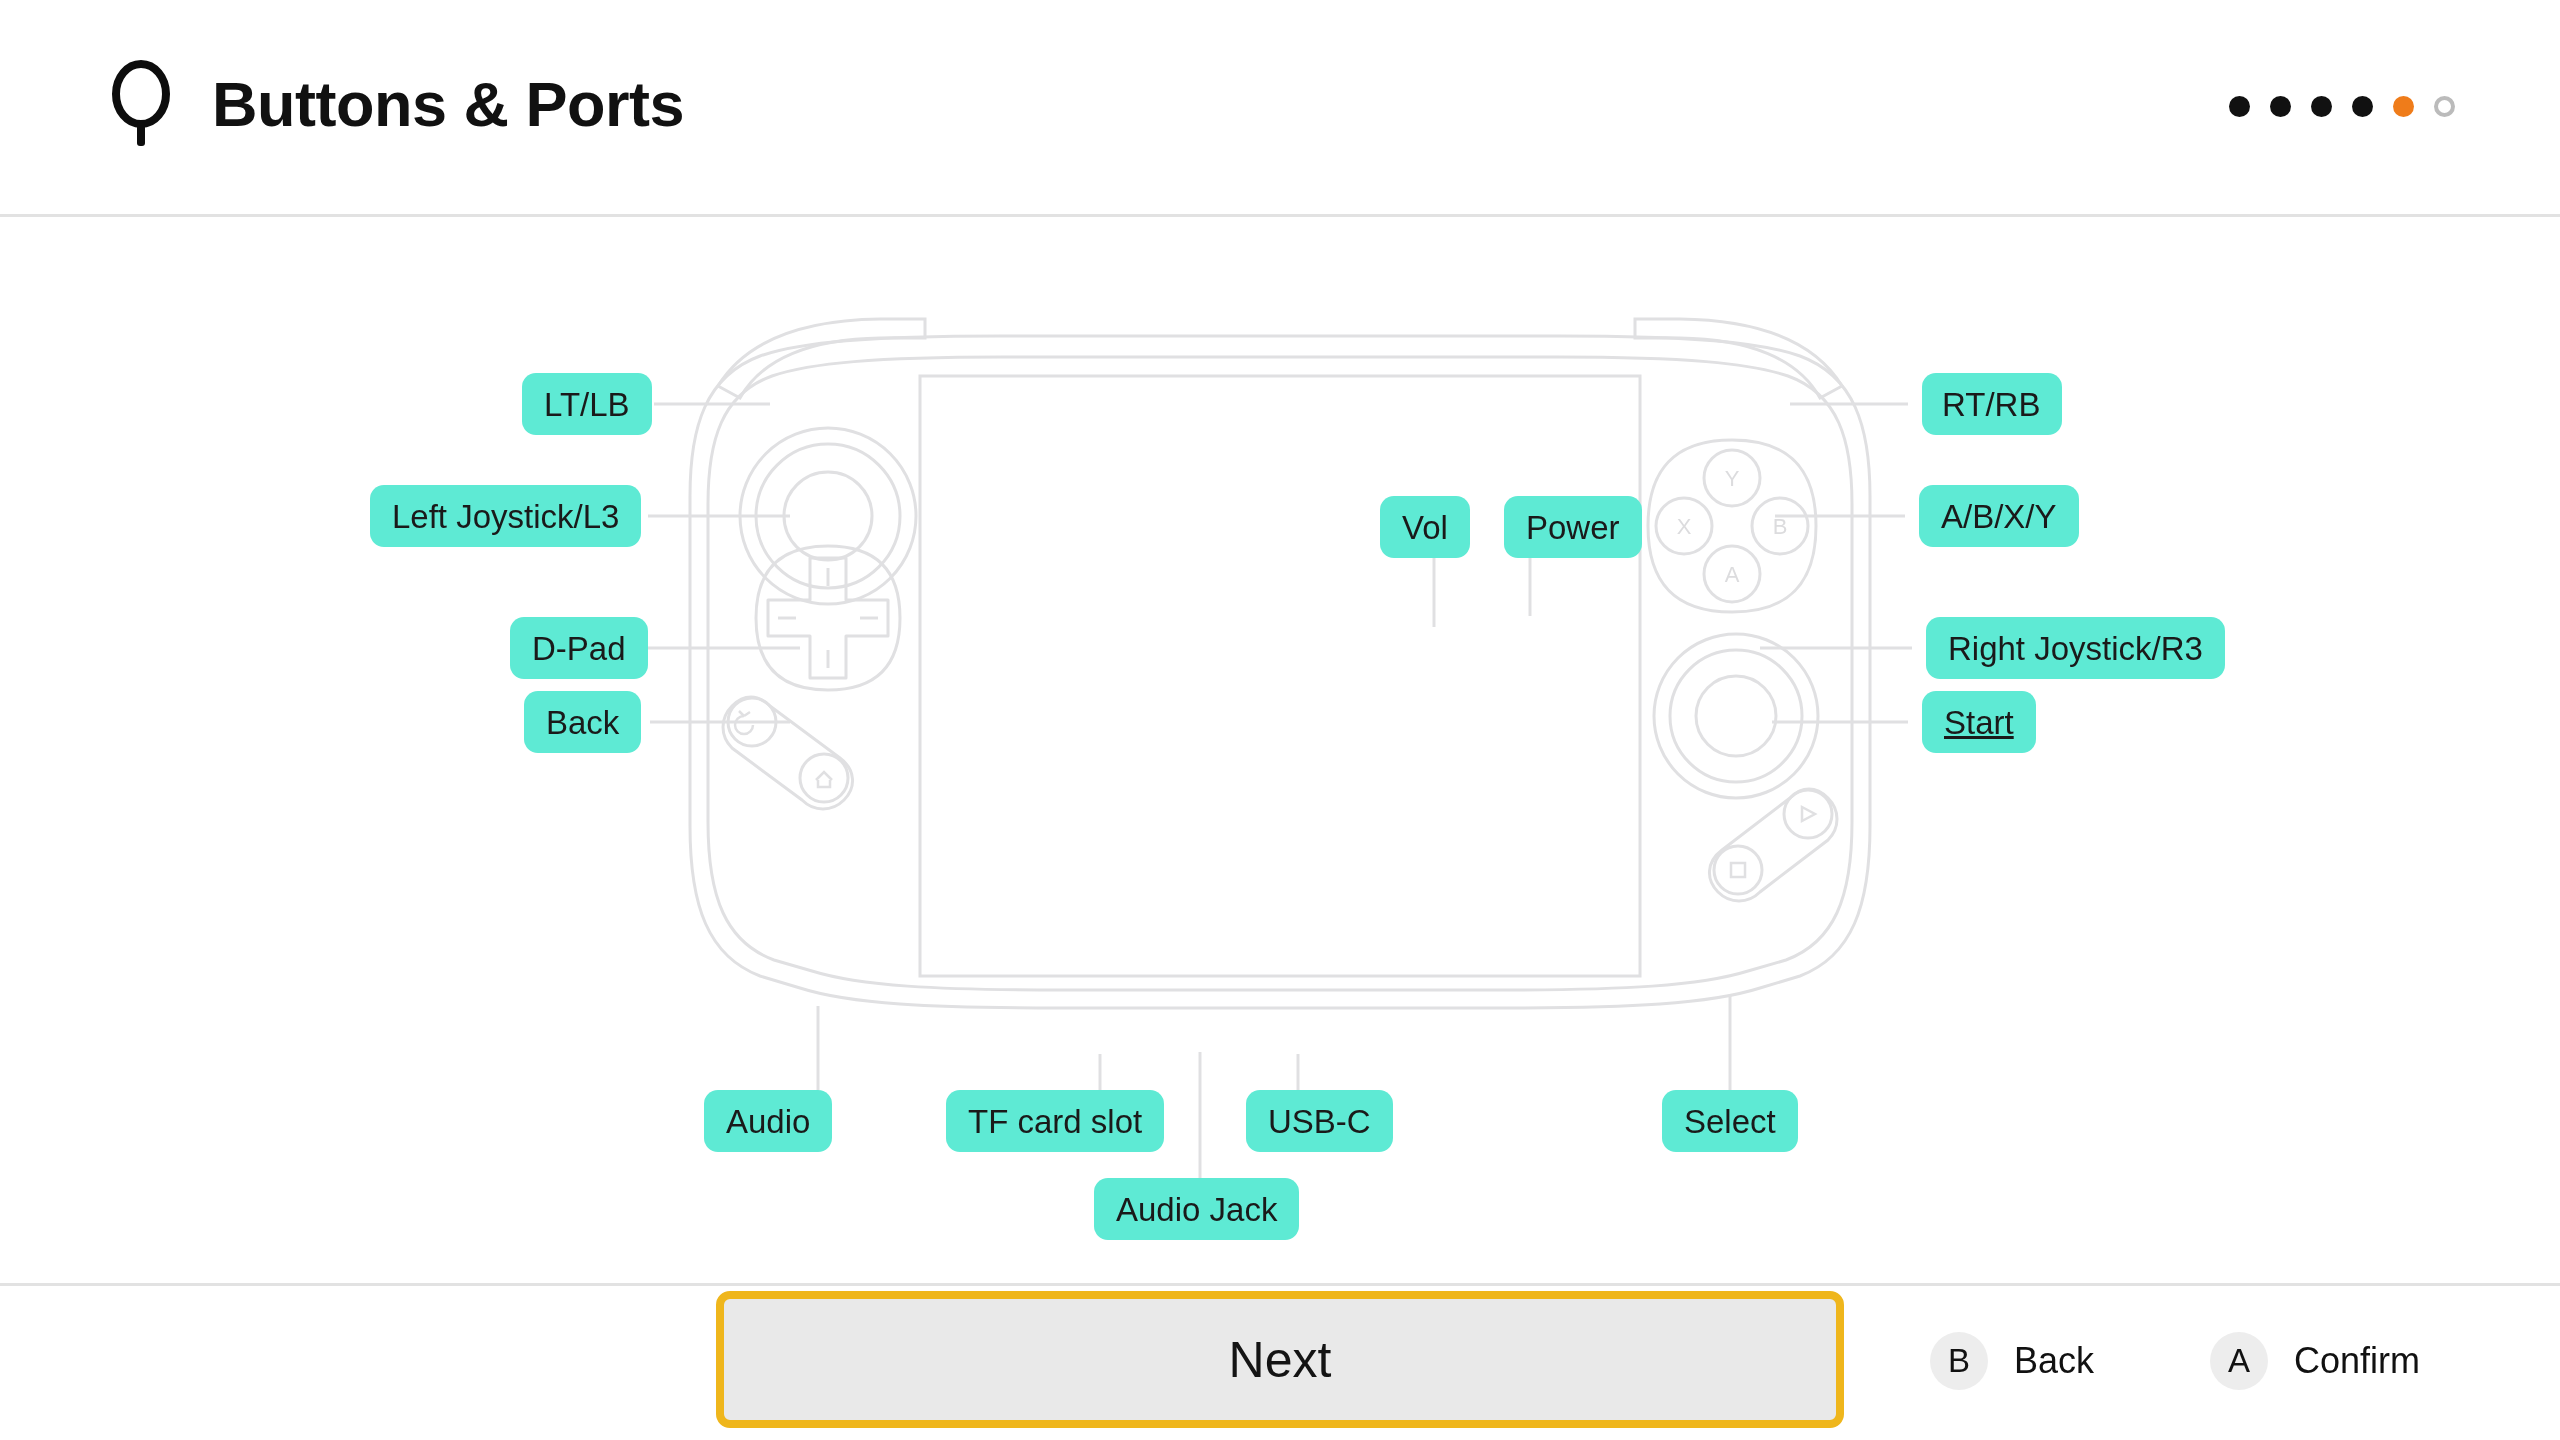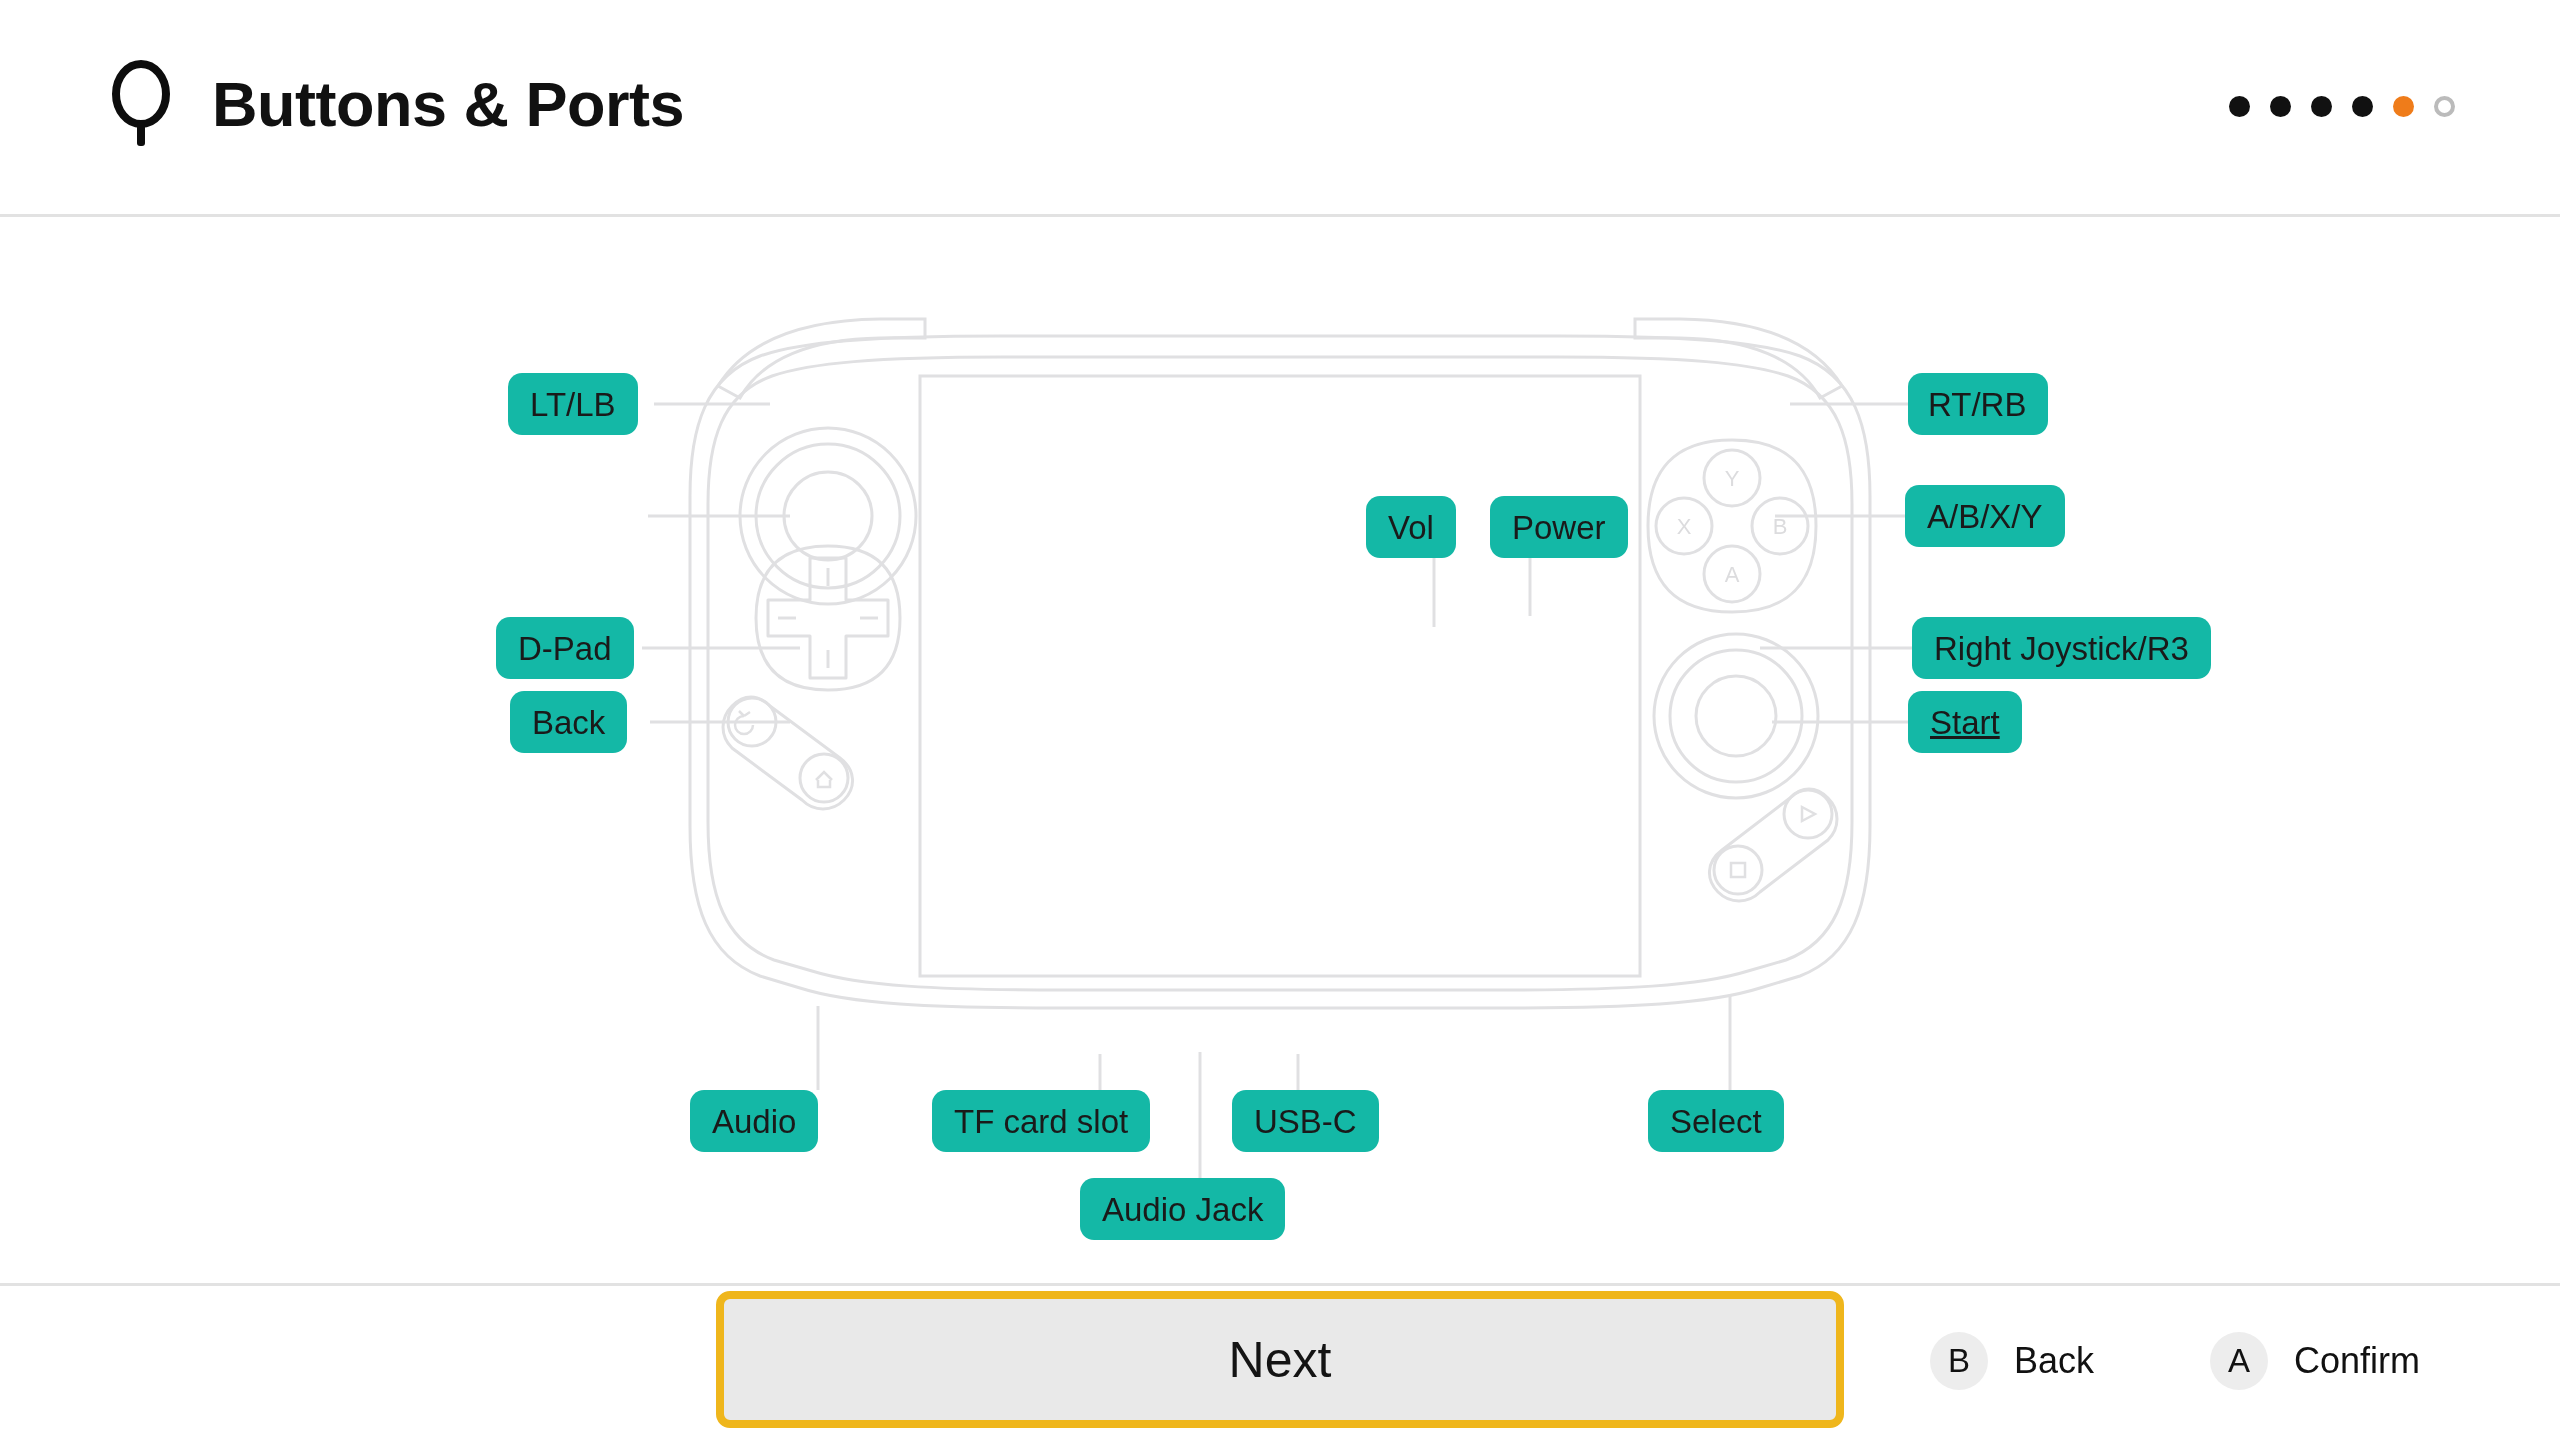--- a/index.html
+++ b/index.html
@@ -46,30 +46,31 @@
   #stage{
     position:absolute;left:0;top:216px;width:2560px;height:1069px;
   }
   #diagram{
     position:absolute;left:0;top:0;width:2560px;height:1069px;
   }
 
   
   .pill{
     position:absolute;
-    background:#14b8a6;
+    background:#5eead4;
     color:#1a1a1a;
     border-radius:14px;
     font-size:33px;
     line-height:1;
     display:flex;align-items:center;justify-content:center;
     padding:0 22px;
     height:62px;
     white-space:nowrap;
     box-sizing:border-box;
+    margin-left:14px;
   }
 
   
   #next-button{
     position:absolute;
     left:716px;top:1075px;
     width:1128px;height:137px;
     background:#E9E9E9;
     border:8px solid #EFB61C;
     border-radius:14px;
@@ -234,20 +235,21 @@
       <text x="1732" y="366">A</text>
       <text x="1684" y="318">X</text>
       <text x="1780" y="318">B</text>
     </g>
   </svg>
 
   <div class="pill" style="left:1366px;top:280px;">Vol</div>
   <div class="pill" style="left:1490px;top:280px;">Power</div>
 
   <div class="pill" style="left:508px;top:157px;">LT/LB</div>
+  <div class="pill" style="left:356px;top:269px;">Left Joystick/L3</div>
   <div class="pill" style="left:496px;top:401px;">D-Pad</div>
   <div class="pill" style="left:510px;top:475px;">Back</div>
 
   <div class="pill" style="left:1908px;top:157px;padding-left:20px;">RT/RB</div>
   <div class="pill" style="left:1905px;top:269px;">A/B/X/Y</div>
   <div class="pill" style="left:1912px;top:401px;">Right Joystick/R3</div>
   <div class="pill" style="left:1908px;top:475px;text-decoration:underline;">Start</div>
 
   <div class="pill" style="left:690px;top:874px;">Audio</div>
   <div class="pill" style="left:932px;top:874px;">TF card slot</div>

